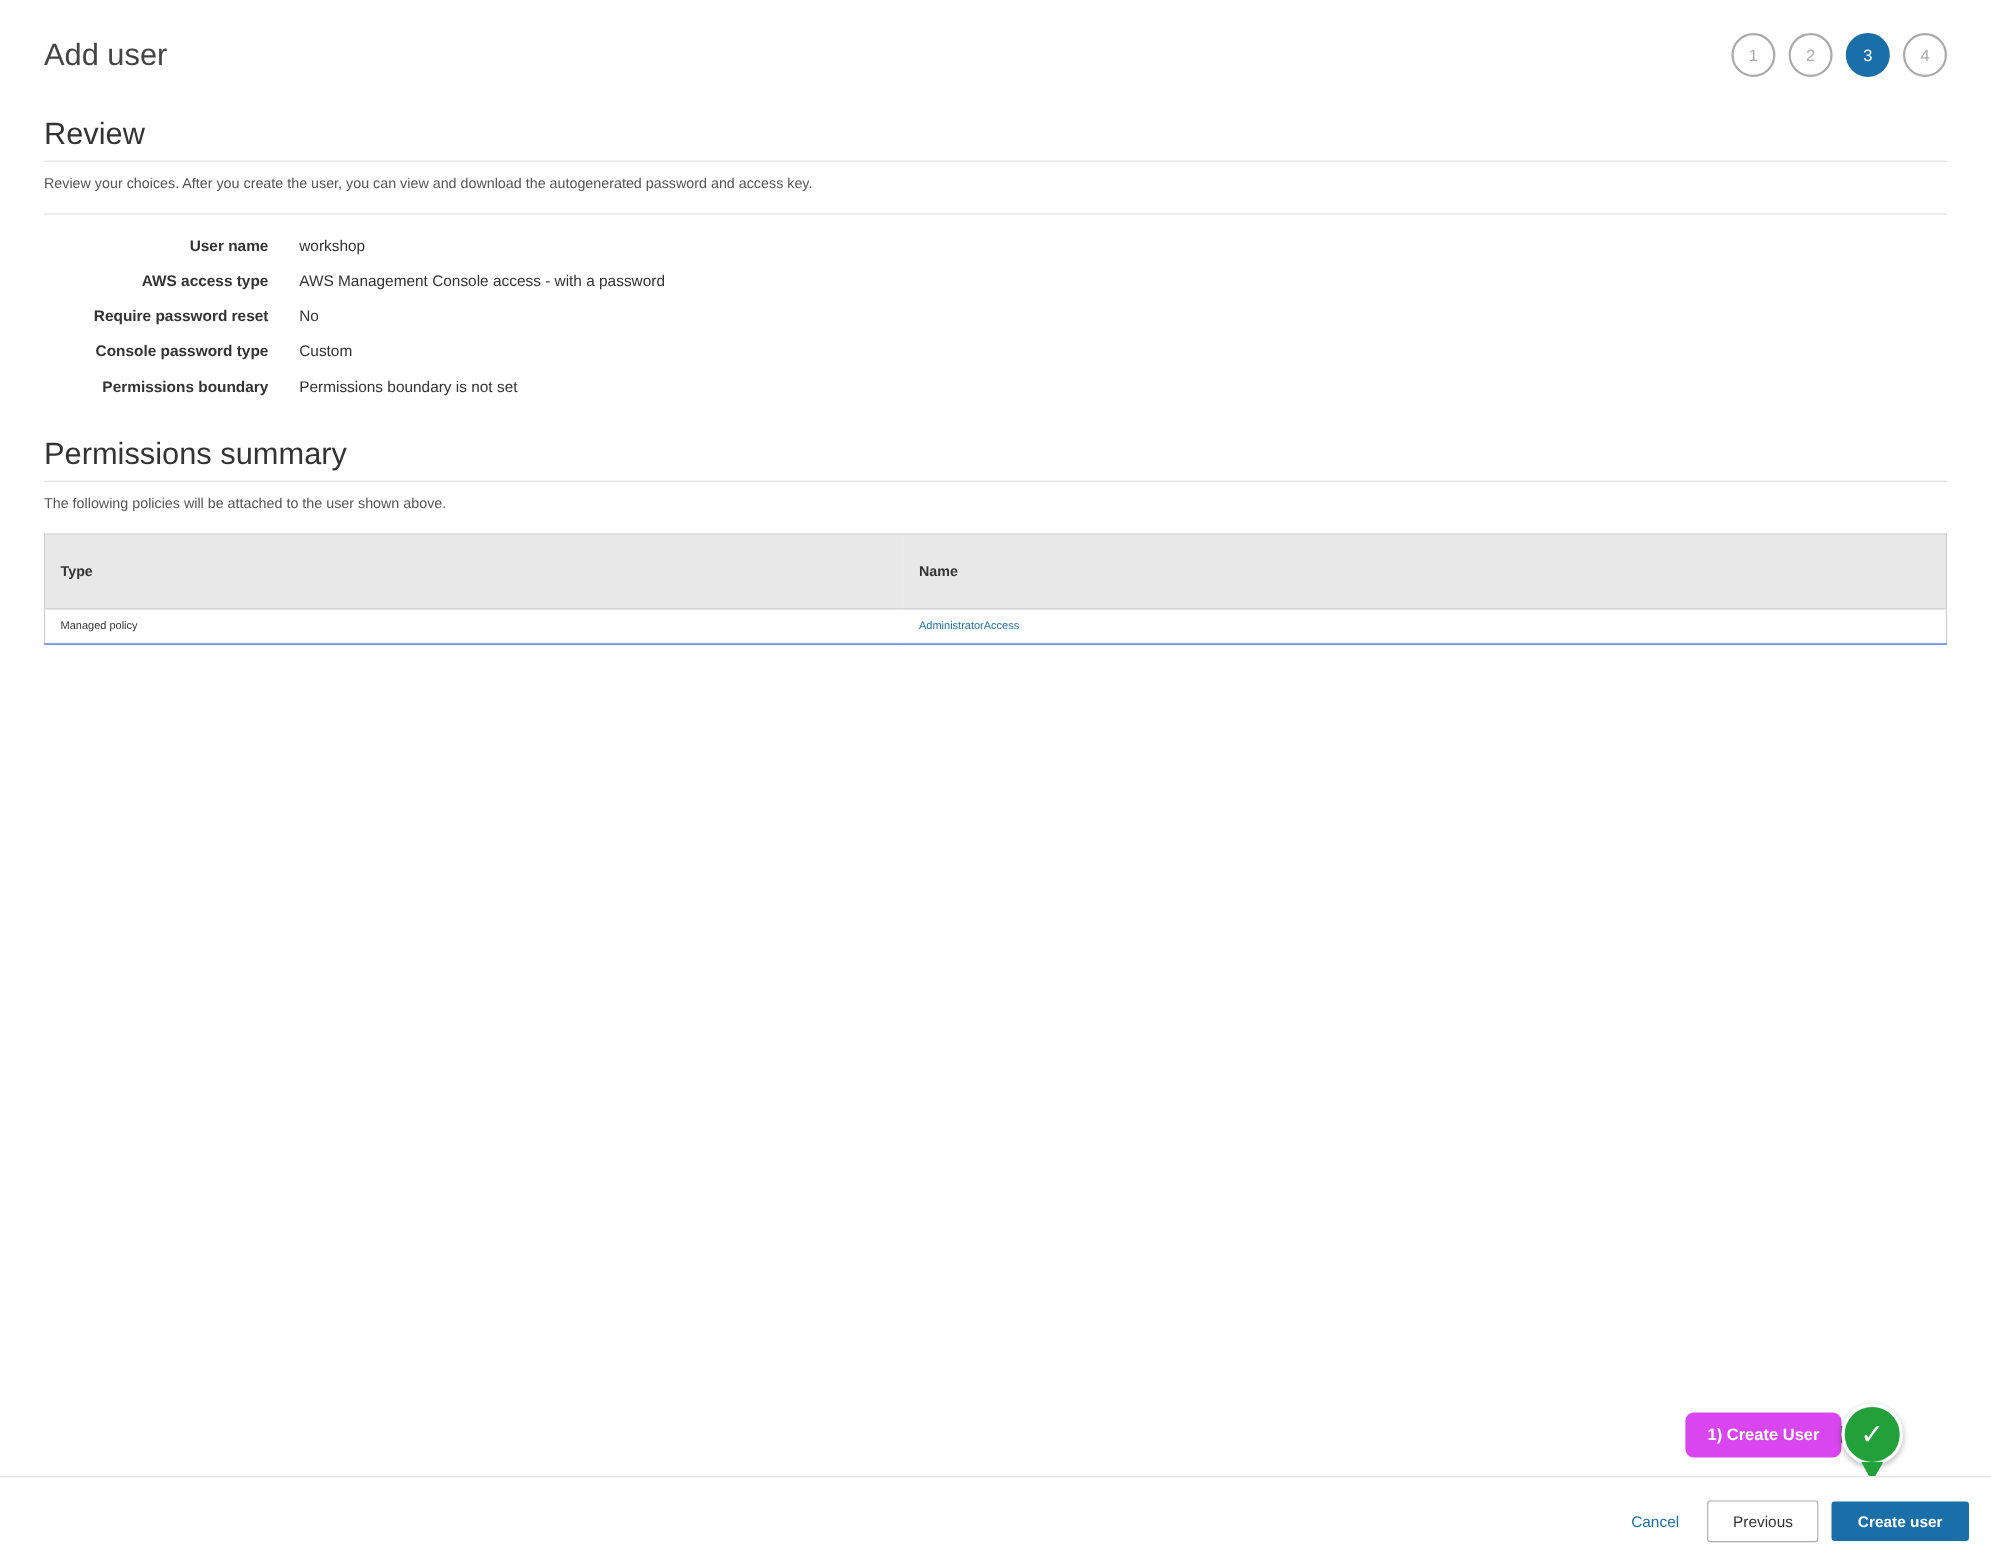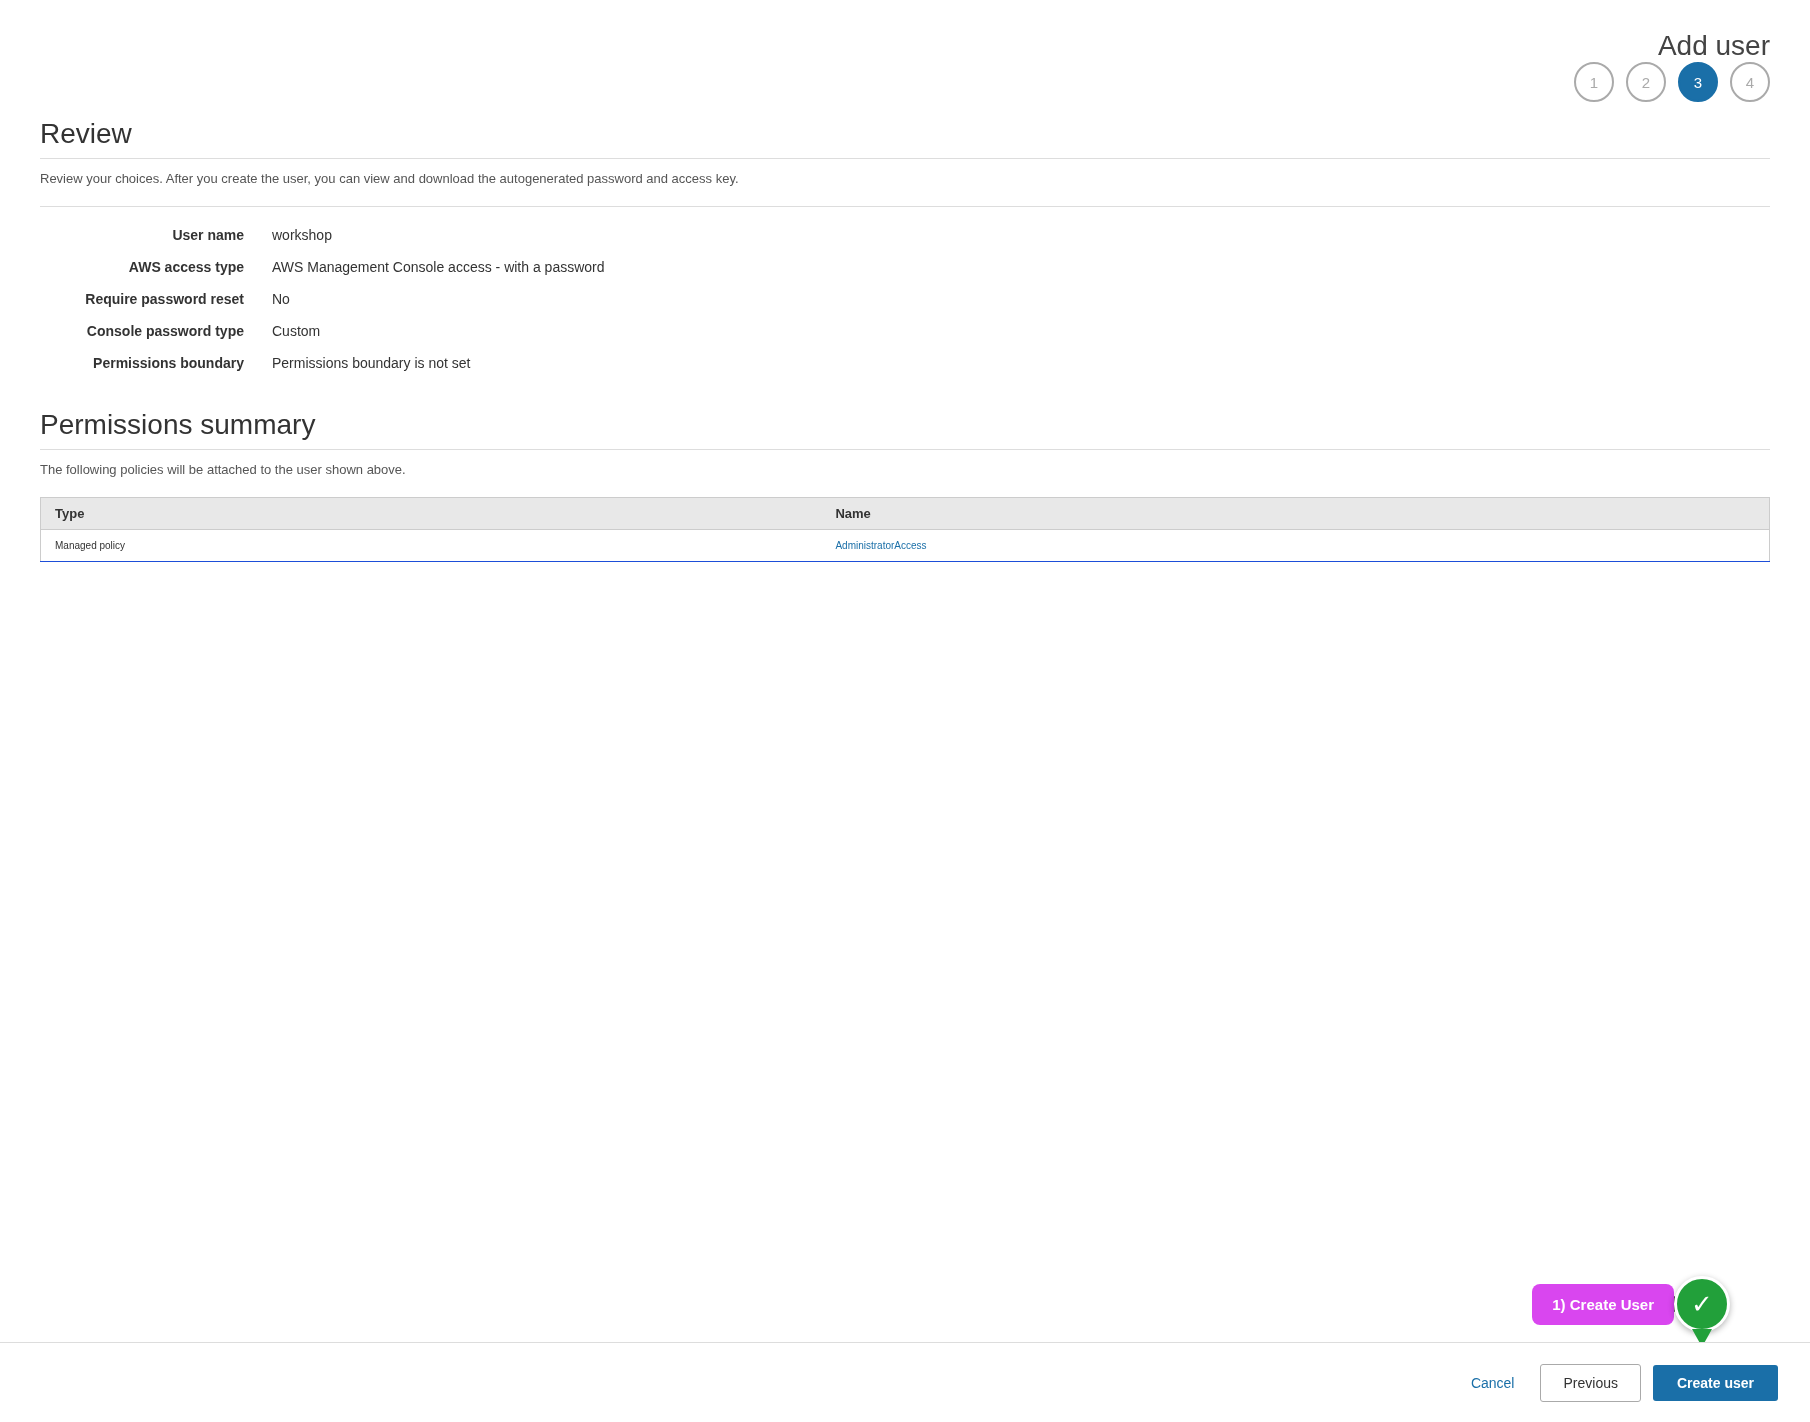--- a/index.html
+++ b/index.html
@@ -14,24 +14,23 @@
     }
 
     .page-container {
       padding: 30px 40px;
       max-width: 1810px;
     }
 
     
     .header {
       display: flex;
-      align-items: flex-end;
+      align-items: center;
       justify-content: space-between;
-      margin-bottom: 16px;
-      flex-direction: column;
+      margin-bottom: 36px;
     }
 
     .page-title {
       font-size: 28px;
       font-weight: 300;
       color: #444;
     }
 
     .step-indicators {
       display: flex;
@@ -113,21 +112,21 @@
       border-collapse: collapse;
       border: 1px solid #ccc;
       margin-top: 12px;
     }
 
     .permissions-table thead tr {
       background: #e8e8e8;
     }
 
     .permissions-table th {
-      padding: 8px 14px;
+      padding: 26px 14px;
       text-align: left;
       font-weight: 700;
       font-size: 13px;
       color: #333;
       border-bottom: 1px solid #ccc;
     }
 
     .permissions-table td {
       padding: 10px 14px;
       font-size: 10px;
@@ -145,21 +144,21 @@
       position: fixed;
       bottom: 0;
       left: 0;
       right: 0;
       height: 80px;
       background: #fff;
       border-top: 1px solid #ddd;
       display: flex;
       align-items: center;
       justify-content: flex-end;
-      padding: 0 32px;
+      padding: 0 20px;
       gap: 12px;
     }
 
     .btn-cancel {
       background: none;
       border: none;
       color: #1a6fa8;
       font-size: 14px;
       cursor: pointer;
       padding: 8px 14px;

